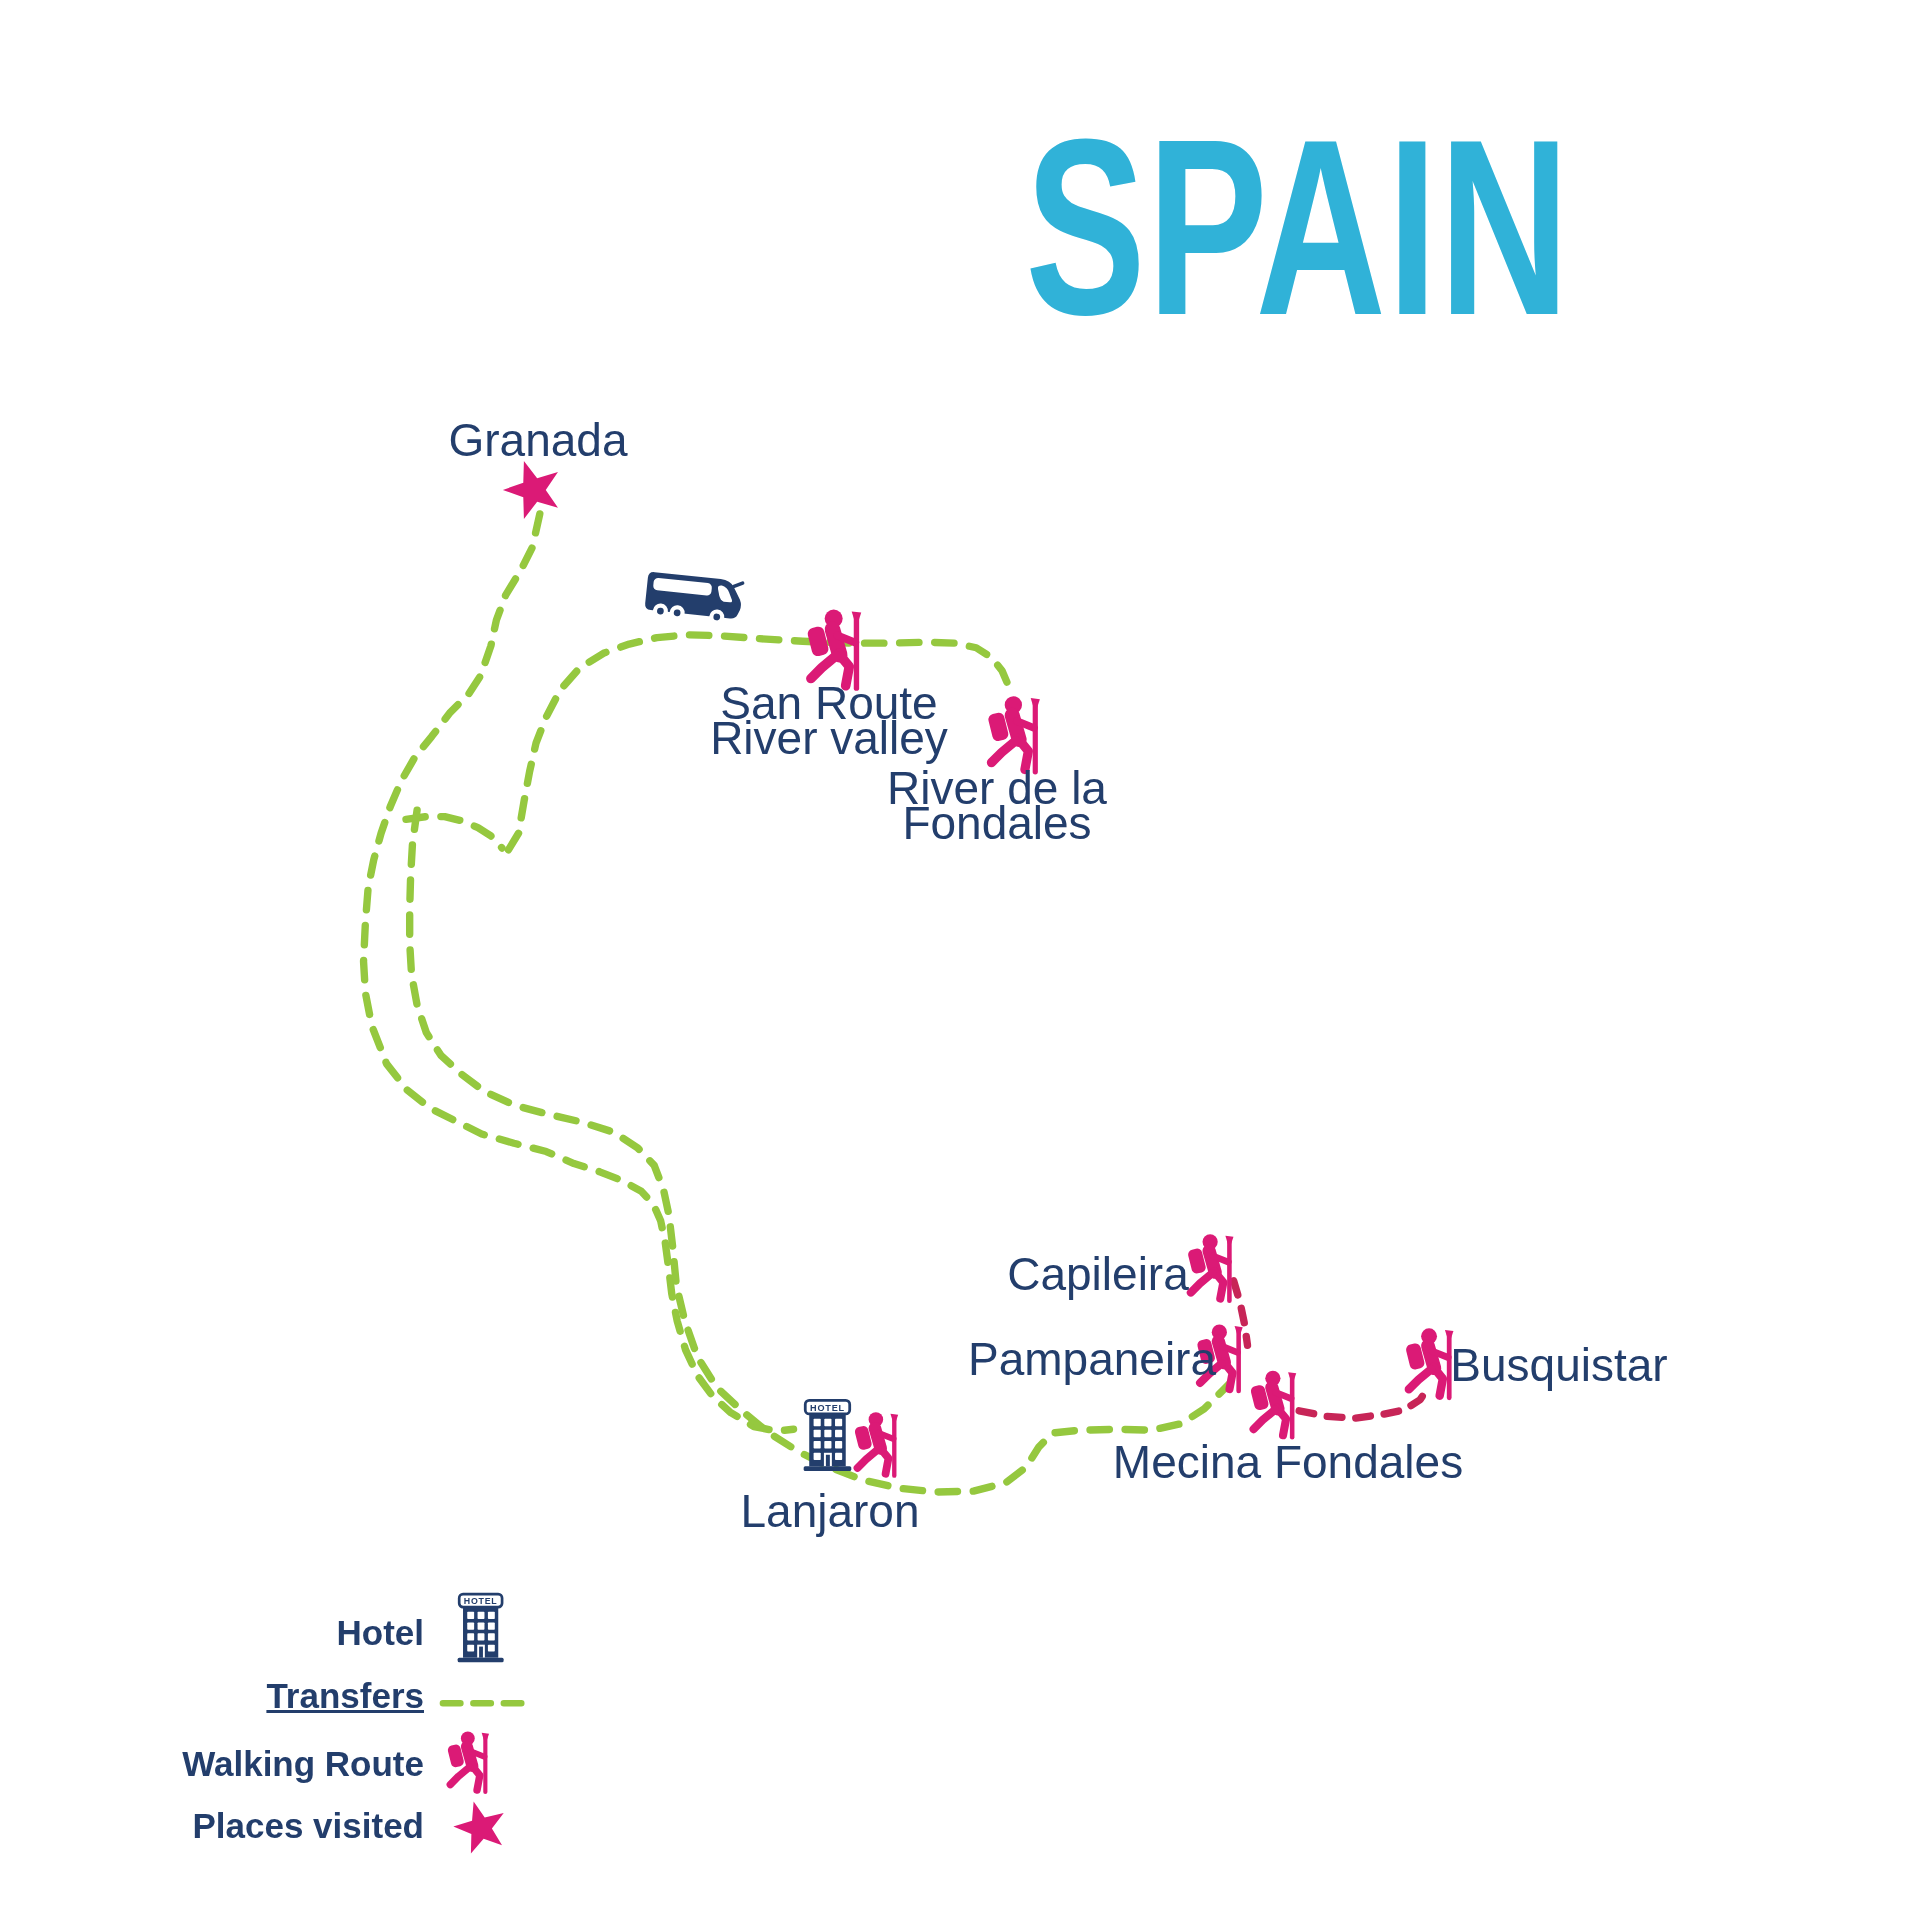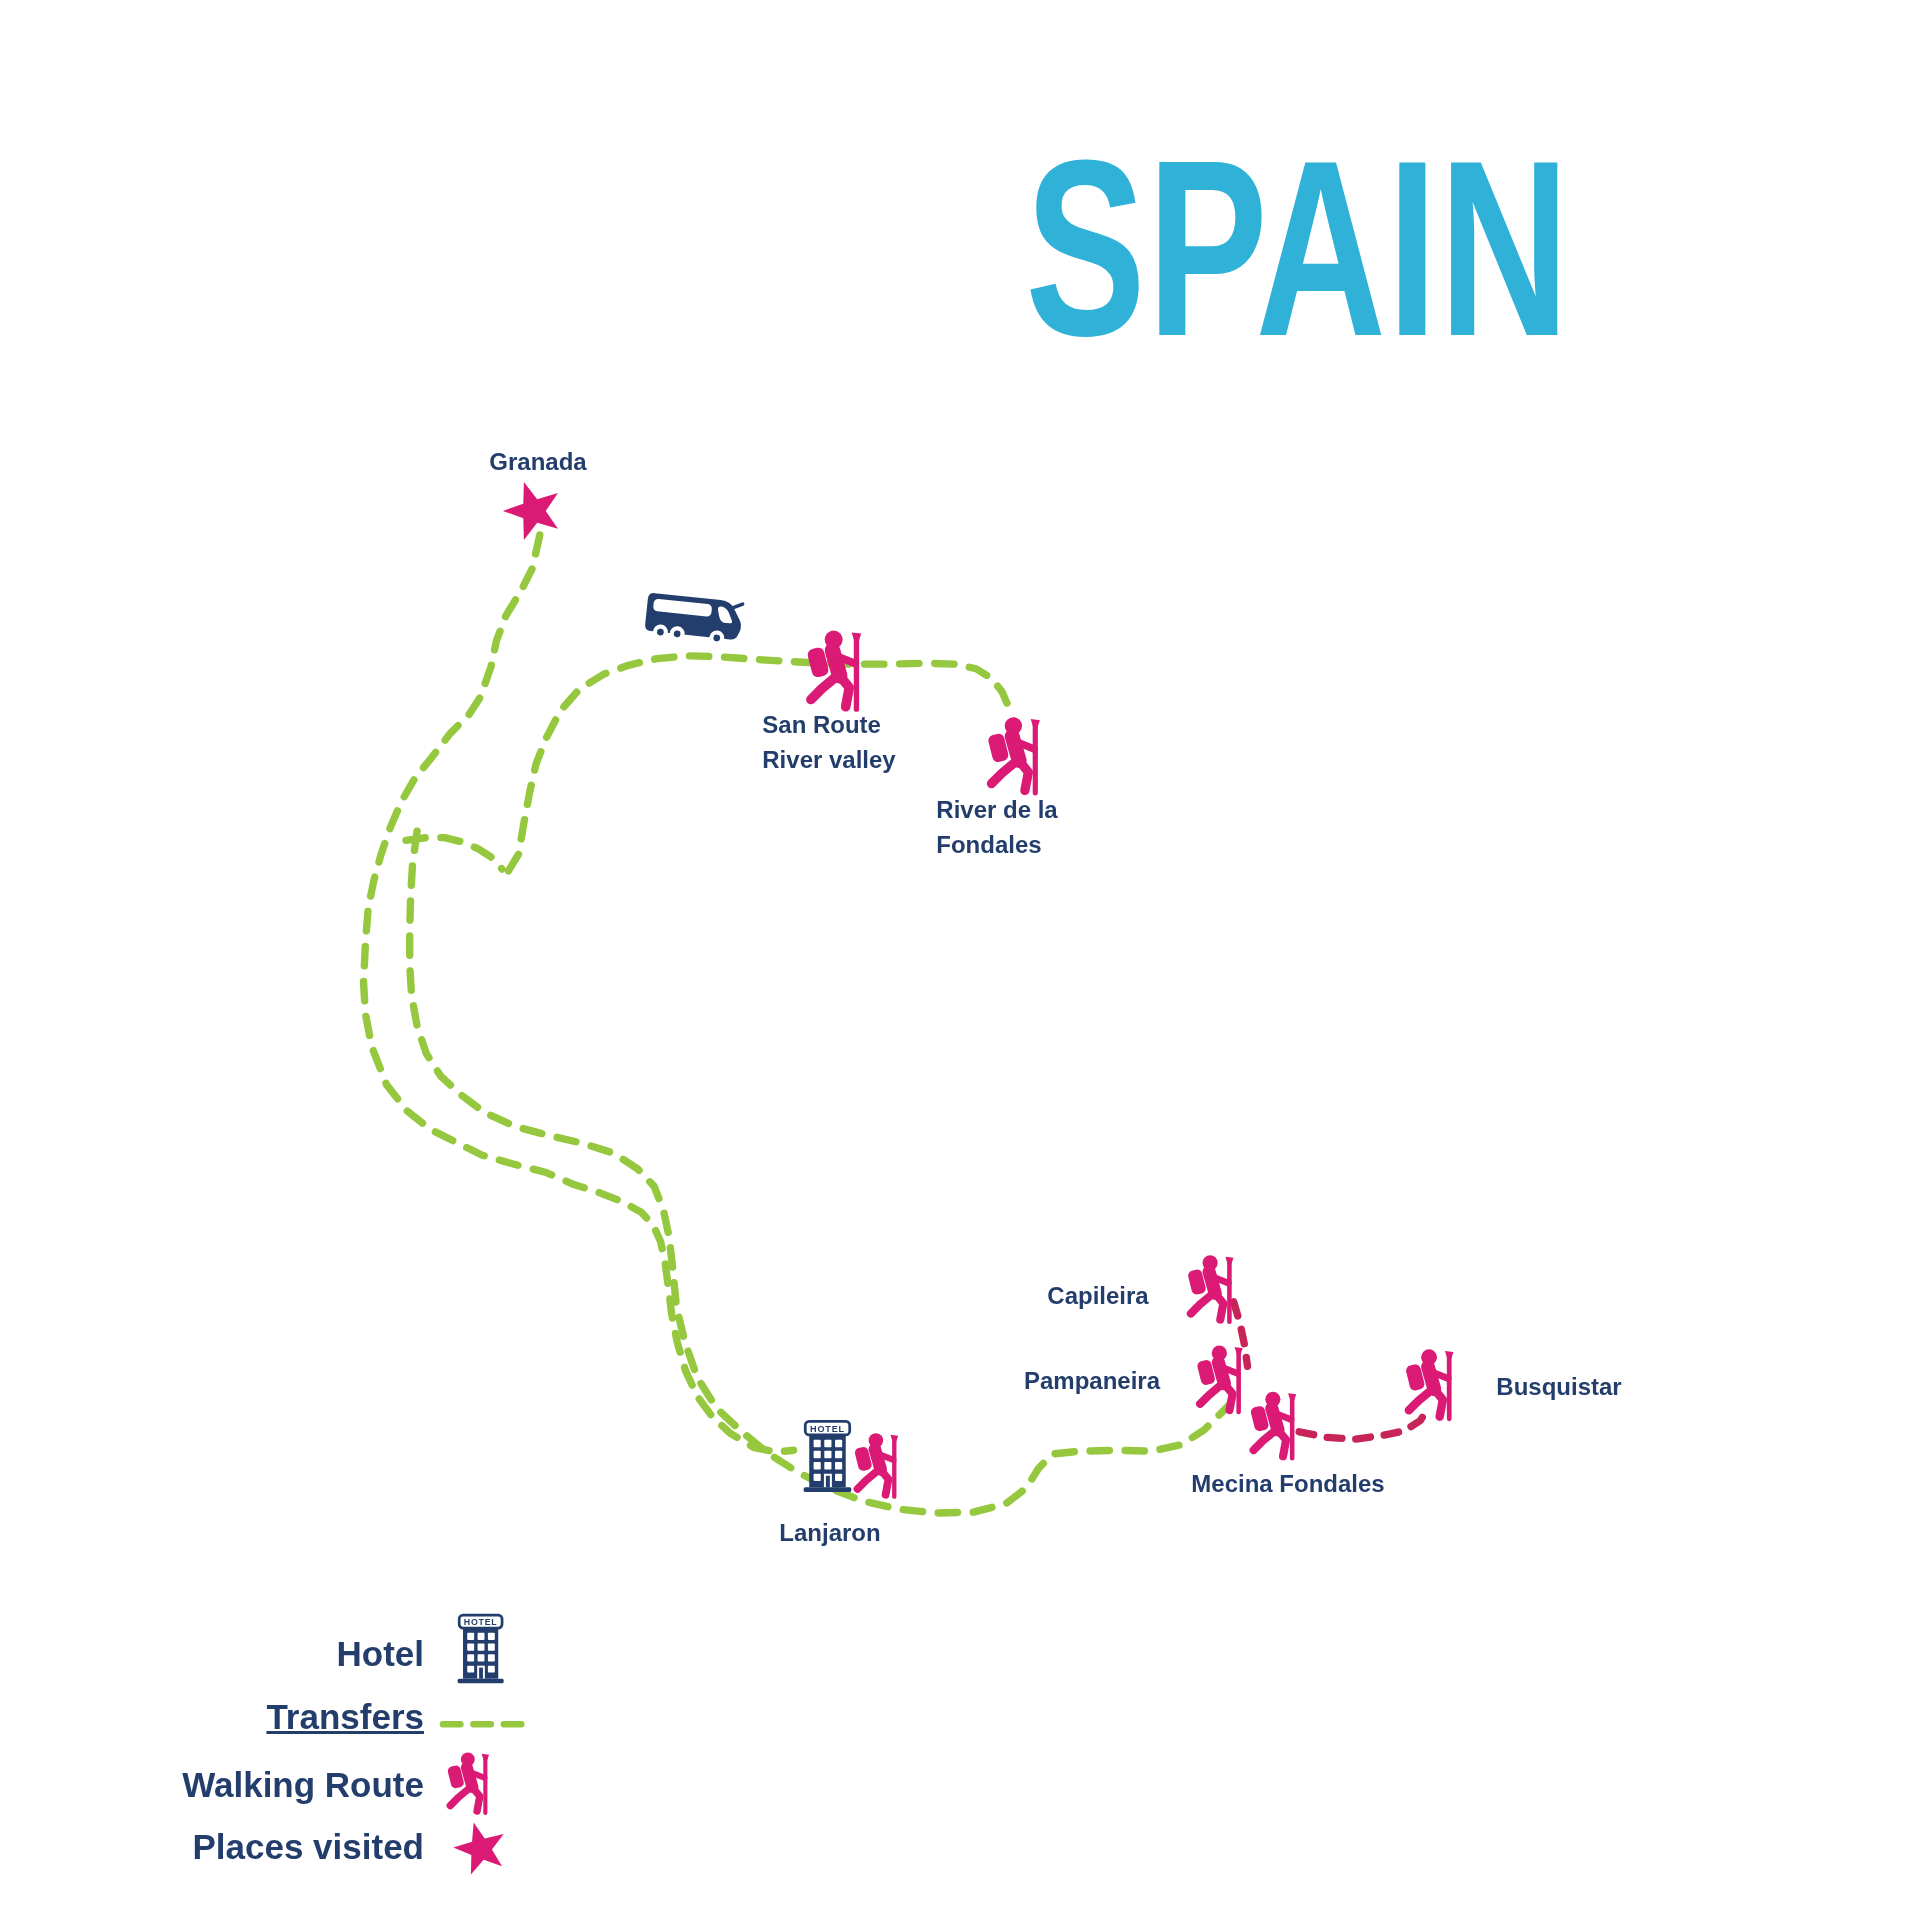--- a/index.html
+++ b/index.html
@@ -1,36 +1,36 @@
 <!DOCTYPE html>
 <html style="--title_cyan: #30b2d8; --navy: #233e6c; --pink: #db1a76; --walk_pink: #c72557; --transfer_green: #95c83f;font-size:14.8px"><head>
 <meta charset="utf-8">
 <style>
   html,body{margin:0;padding:0;background:#ffffff;}
   body{width:1922px;height:1922px;overflow:hidden;position:relative;
        font-family:"Liberation Sans",sans-serif;}
-  .canvas{position:absolute;inset:0;margin-top:21px;}
+  .canvas{position:absolute;inset:0;}
   svg.map-layer{position:absolute;left:0;top:0;}
 
   
   .route-green{fill:none;stroke:var(--transfer_green);stroke-width:8;
                stroke-dasharray:21 17;stroke-linecap:round;stroke-linejoin:round;}
   .route-walk{fill:none;stroke:var(--walk_pink);stroke-width:8;
               stroke-dasharray:16 15;stroke-linecap:round;stroke-linejoin:round;}
 
   
   .pink{fill:var(--pink);}
   .navy{fill:var(--navy);}
   .white{fill:#ffffff;}
   .limb{fill:none;stroke:var(--pink);stroke-linecap:round;stroke-linejoin:round;}
   .stroke-navy{stroke:var(--navy);}
 
   
   .label{position:absolute;transform:translate(-50%,-50%);color:var(--navy);
-         font-weight:700;font-size:24px;line-height:35px;
+         font-weight:400;font-size:46px;line-height:35px;text-align:center;
          white-space:nowrap;}
   .label .l2{display:block;}
   .title{position:absolute;transform:translate(-50%,-50%) scaleX(0.72);
          color:var(--title_cyan);font-weight:700;font-size:251px;
          letter-spacing:1.8px;white-space:nowrap;}
   .legend-label{position:absolute;transform:translateY(-50%);right:1498px;
                 color:var(--navy);font-weight:700;font-size:35px;white-space:nowrap;}
   .hotel-sign-text{font-family:"Liberation Sans",sans-serif;font-weight:700;
                    font-size:11.5px;letter-spacing:1px;fill:var(--navy);}
 </style>

